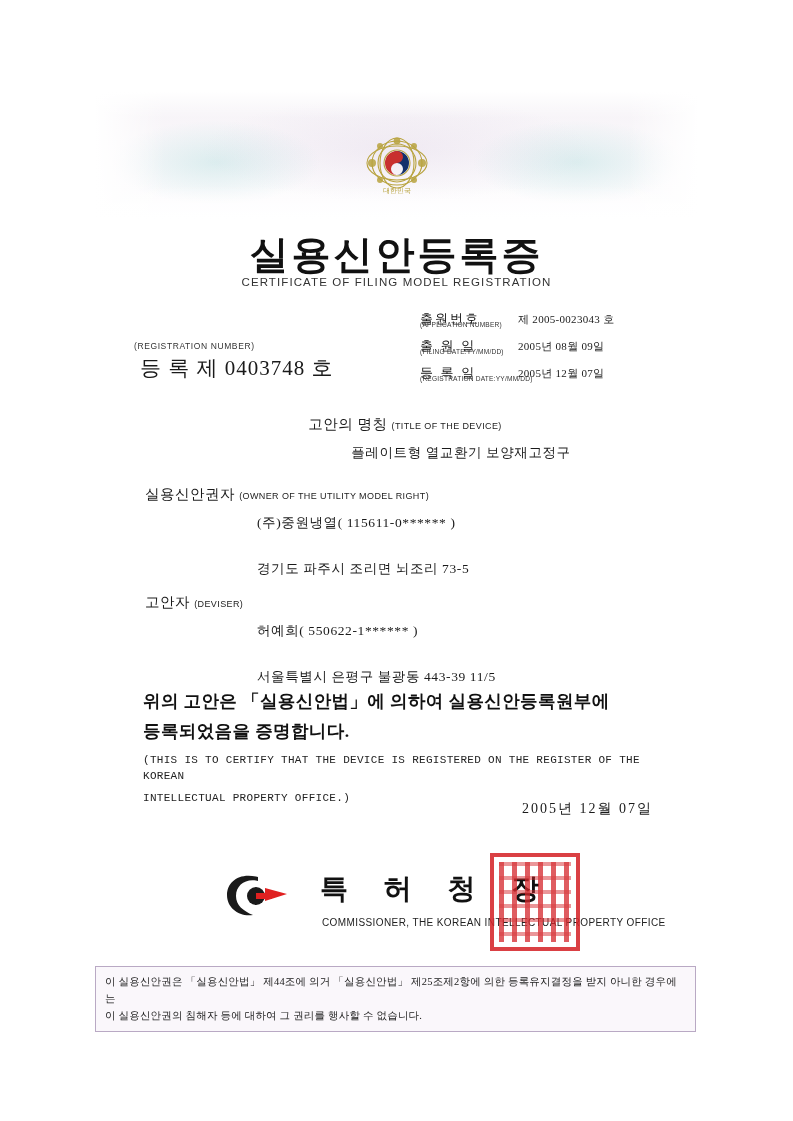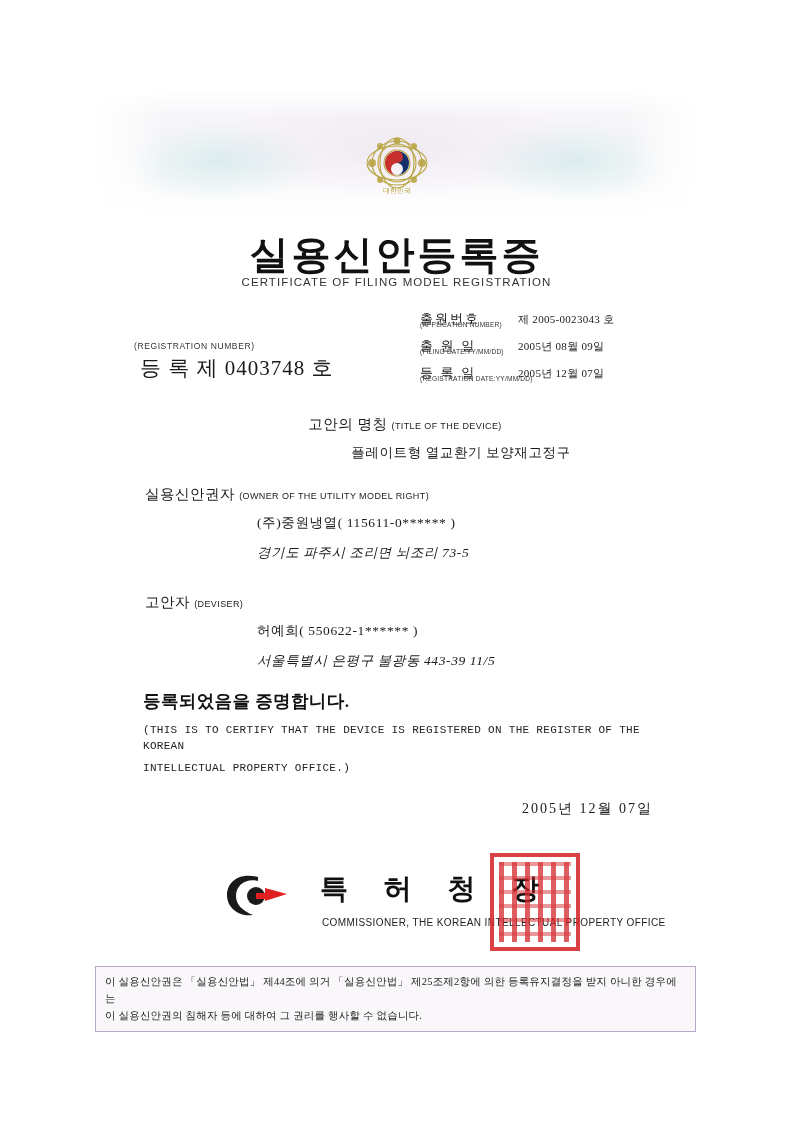--- a/index.html
+++ b/index.html
@@ -164,22 +164,21 @@
     color: #222;
   }
   .field-val {
     margin-top: 10px;
     margin-left: 112px;
     font-size: 13.5px;
     letter-spacing: 0.6px;
     white-space: nowrap;
   }
   .field-val.sub {
-    margin-top: 12px;
-    font-style: italic;
+    margin-top: 28px;
   }
 
   #field-title   { top: 415px; text-align: center; }
   #field-owner   { top: 485px; }
   #field-deviser { top: 593px; }
 
   
   .cert {
     position: absolute;
     left: 143px;
@@ -362,20 +361,21 @@
   <div class="field" id="field-deviser">
     <div class="field-head">
       <span>고안자</span>
       <span class="en">(DEVISER)</span>
     </div>
     <div class="field-val">허예희( 550622-1****** )</div>
     <div class="field-val sub">서울특별시 은평구 불광동 443-39 11/5</div>
   </div>
 
   <div class="cert">
+    <div class="cert-ko">위의 고안은 「실용신안법」에 의하여 실용신안등록원부에</div>
     <div class="cert-ko">등록되었음을 증명합니다.</div>
     <div class="cert-en">(THIS IS TO  CERTIFY THAT THE DEVICE IS REGISTERED ON THE REGISTER OF THE KOREAN</div>
     <div class="cert-en">INTELLECTUAL PROPERTY OFFICE.)</div>
   </div>
 
   <div class="issue-date">2005년   12월   07일</div>
 
   <div class="sig">
     <div class="sig-logo">
       <svg viewBox="0 0 78 48" width="78" height="48" aria-hidden="true">

